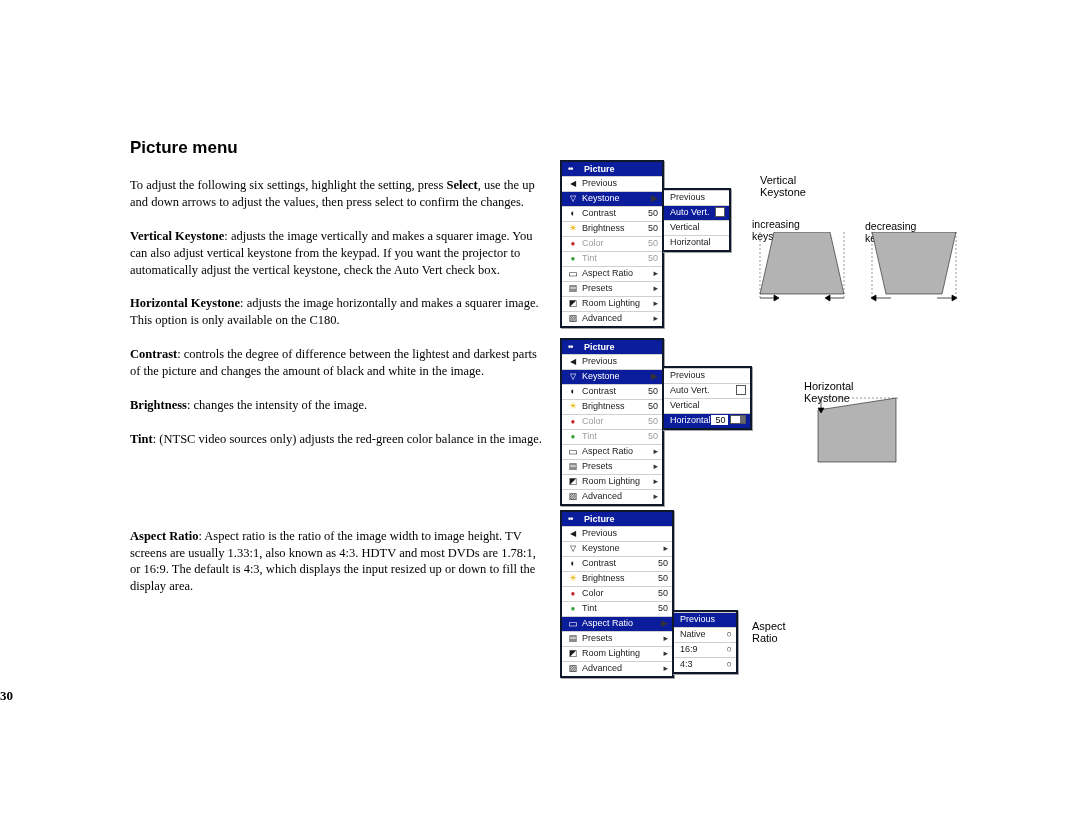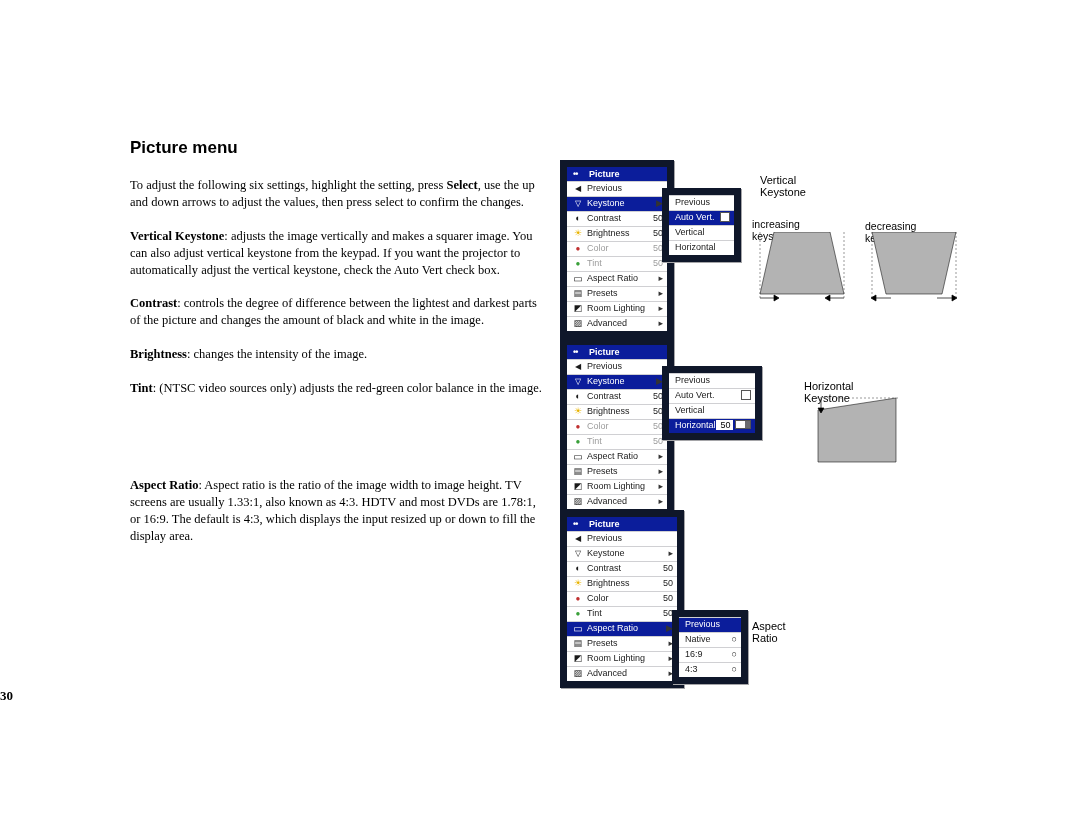--- a/index.html
+++ b/index.html
@@ -45,21 +45,21 @@
     position: absolute;
     bottom: 130px;
     left: 0; right: 0;
     text-align: left;
     font-weight: bold;
     font-size: 13px;
   }
   .menu {
     position: absolute;
     background: #fff;
-    border: 7px solid #0f172a;
+    border: 2px solid #0f172a;
     box-shadow: 1px 1px 0 #a5a5a8;
     font-family: Arial, Helvetica, sans-serif;
     font-size: 9px;
   }
   .menu-title {
     background: #0b1d9b;
     color: #fff;
     font-weight: bold;
     padding: 2px 4px 2px 22px;
     position: relative;
@@ -133,20 +133,23 @@
 <div class="page">
 
   <h2>Picture menu</h2>
 
   <div class="left-col">
     <p>
       <span>To adjust the following six settings, highlight the setting, press </span><b>Select</b><span>, use the up and down arrows to adjust the values, then press select to confirm the changes.</span>
     </p>
     <p>
       <b>Vertical Keystone</b><span>: adjusts the image vertically and makes a squarer image. You can also adjust vertical keystone from the keypad. If you want the projector to automatically adjust the vertical keystone, check the Auto Vert check box.</span>
+    </p>
+    <p>
+      <b>Horizontal Keystone</b><span>: adjusts the image horizontally and makes a squarer image. This option is only available on the C180.</span>
     </p>
     <p>
       <b>Contrast</b><span>: controls the degree of difference between the lightest and darkest parts of the picture and changes the amount of black and white in the image.</span>
     </p>
     <p>
       <b>Brightness</b><span>: changes the intensity of the image.</span>
     </p>
     <p>
       <b>Tint</b><span>: (NTSC video sources only) adjusts the red-green color balance in the image.</span>
     </p>

